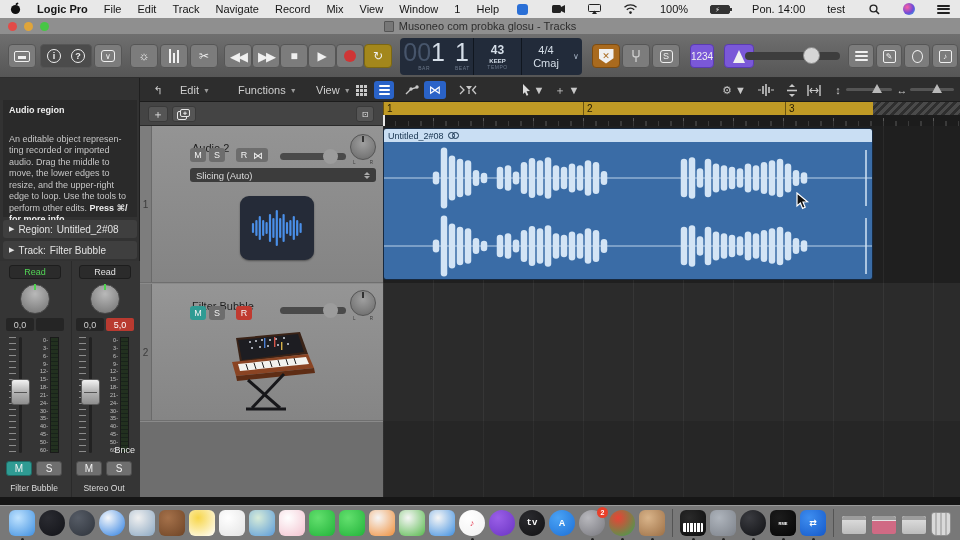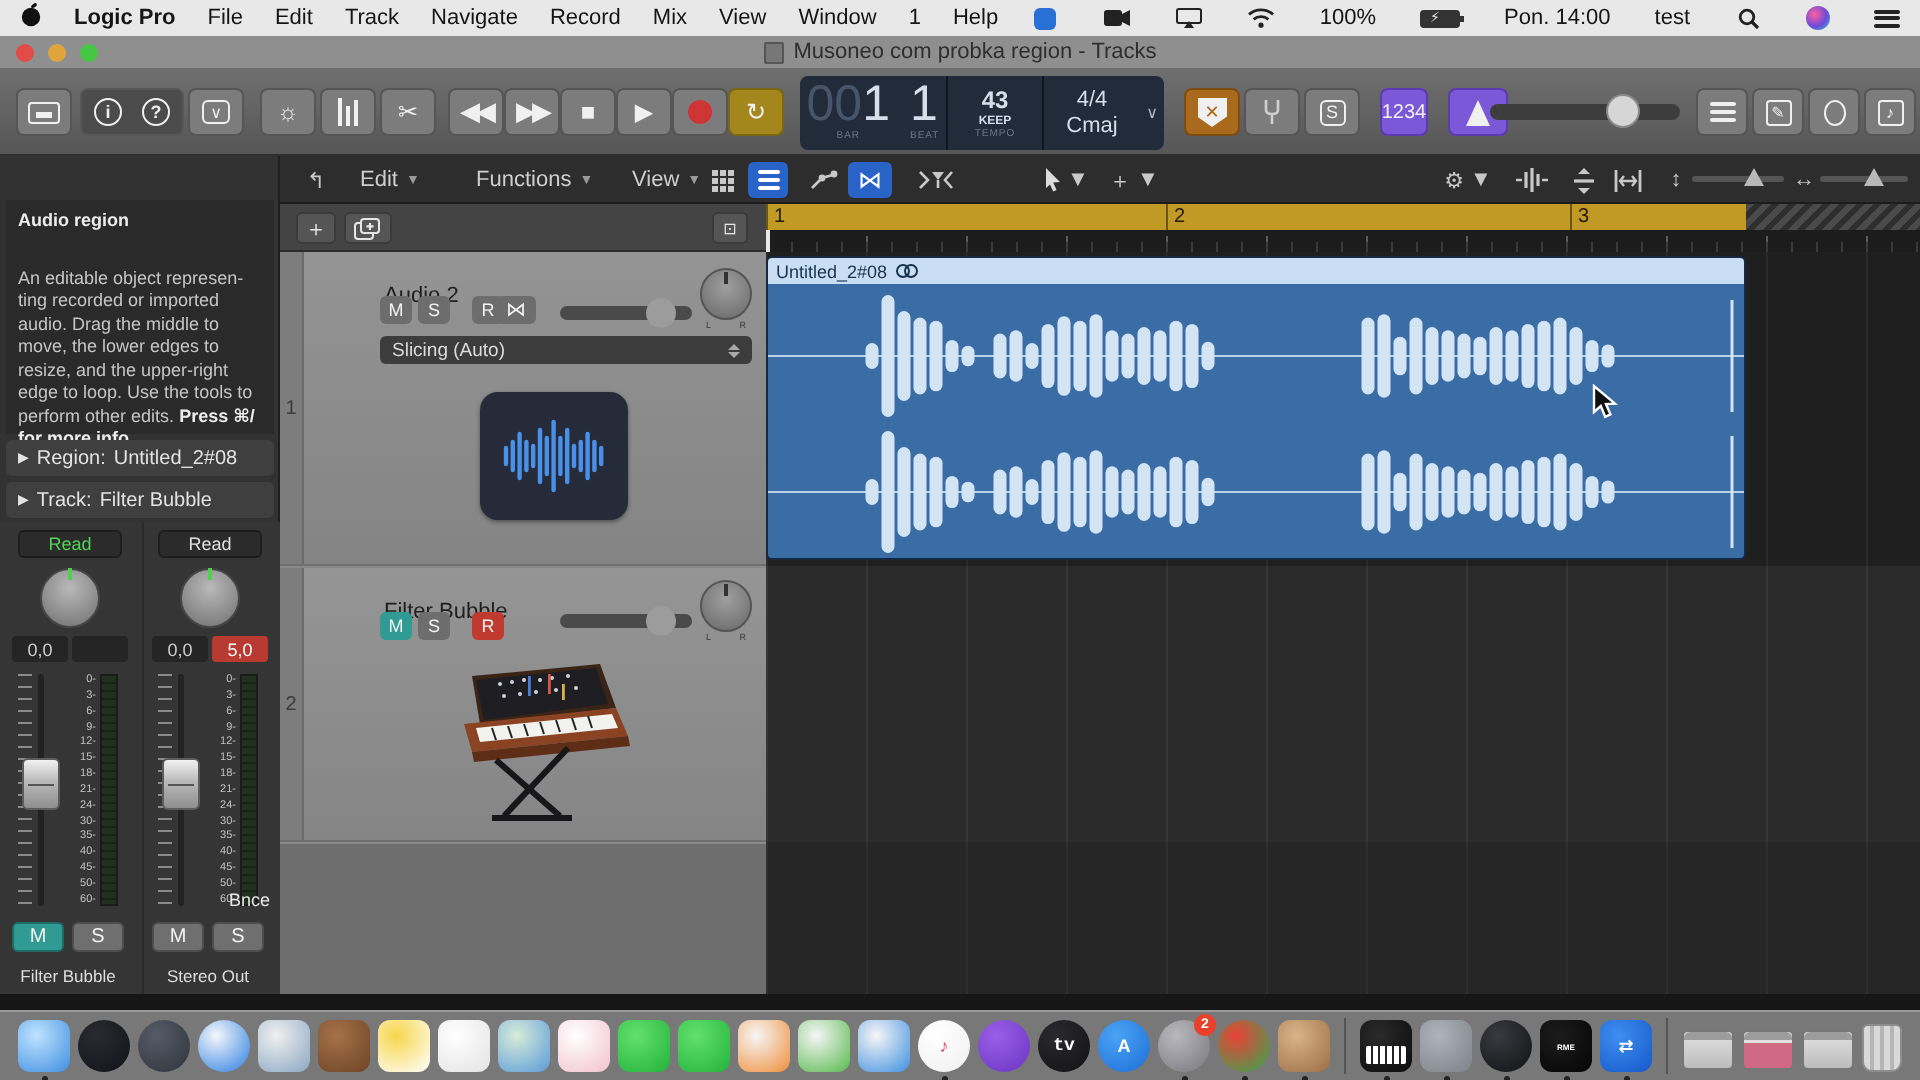--- a/index.html
+++ b/index.html
@@ -301,21 +301,21 @@
     </div>
   </div>
 
   <div class="titlebar">
     <div class="lights">
       <span class="light l-red"></span>
       <span class="light l-yel"></span>
       <span class="light l-grn"></span>
     </div>
     <span class="doc-ico"></span>
-    <span>Musoneo com probka region - Tracks</span>
+    <span>Musoneo com probka glosu - Tracks</span>
   </div>
 
   <div class="controlbar">
     <div class="cbtn" style="left:8px;width:28px;">
         <span class="drawer"></span>
       </div>
     <div class="cbtn dark" style="left:40px;width:52px;gap:10px;">
       <span class="circ">i</span>
       <span class="circ">?</span>
     </div>

